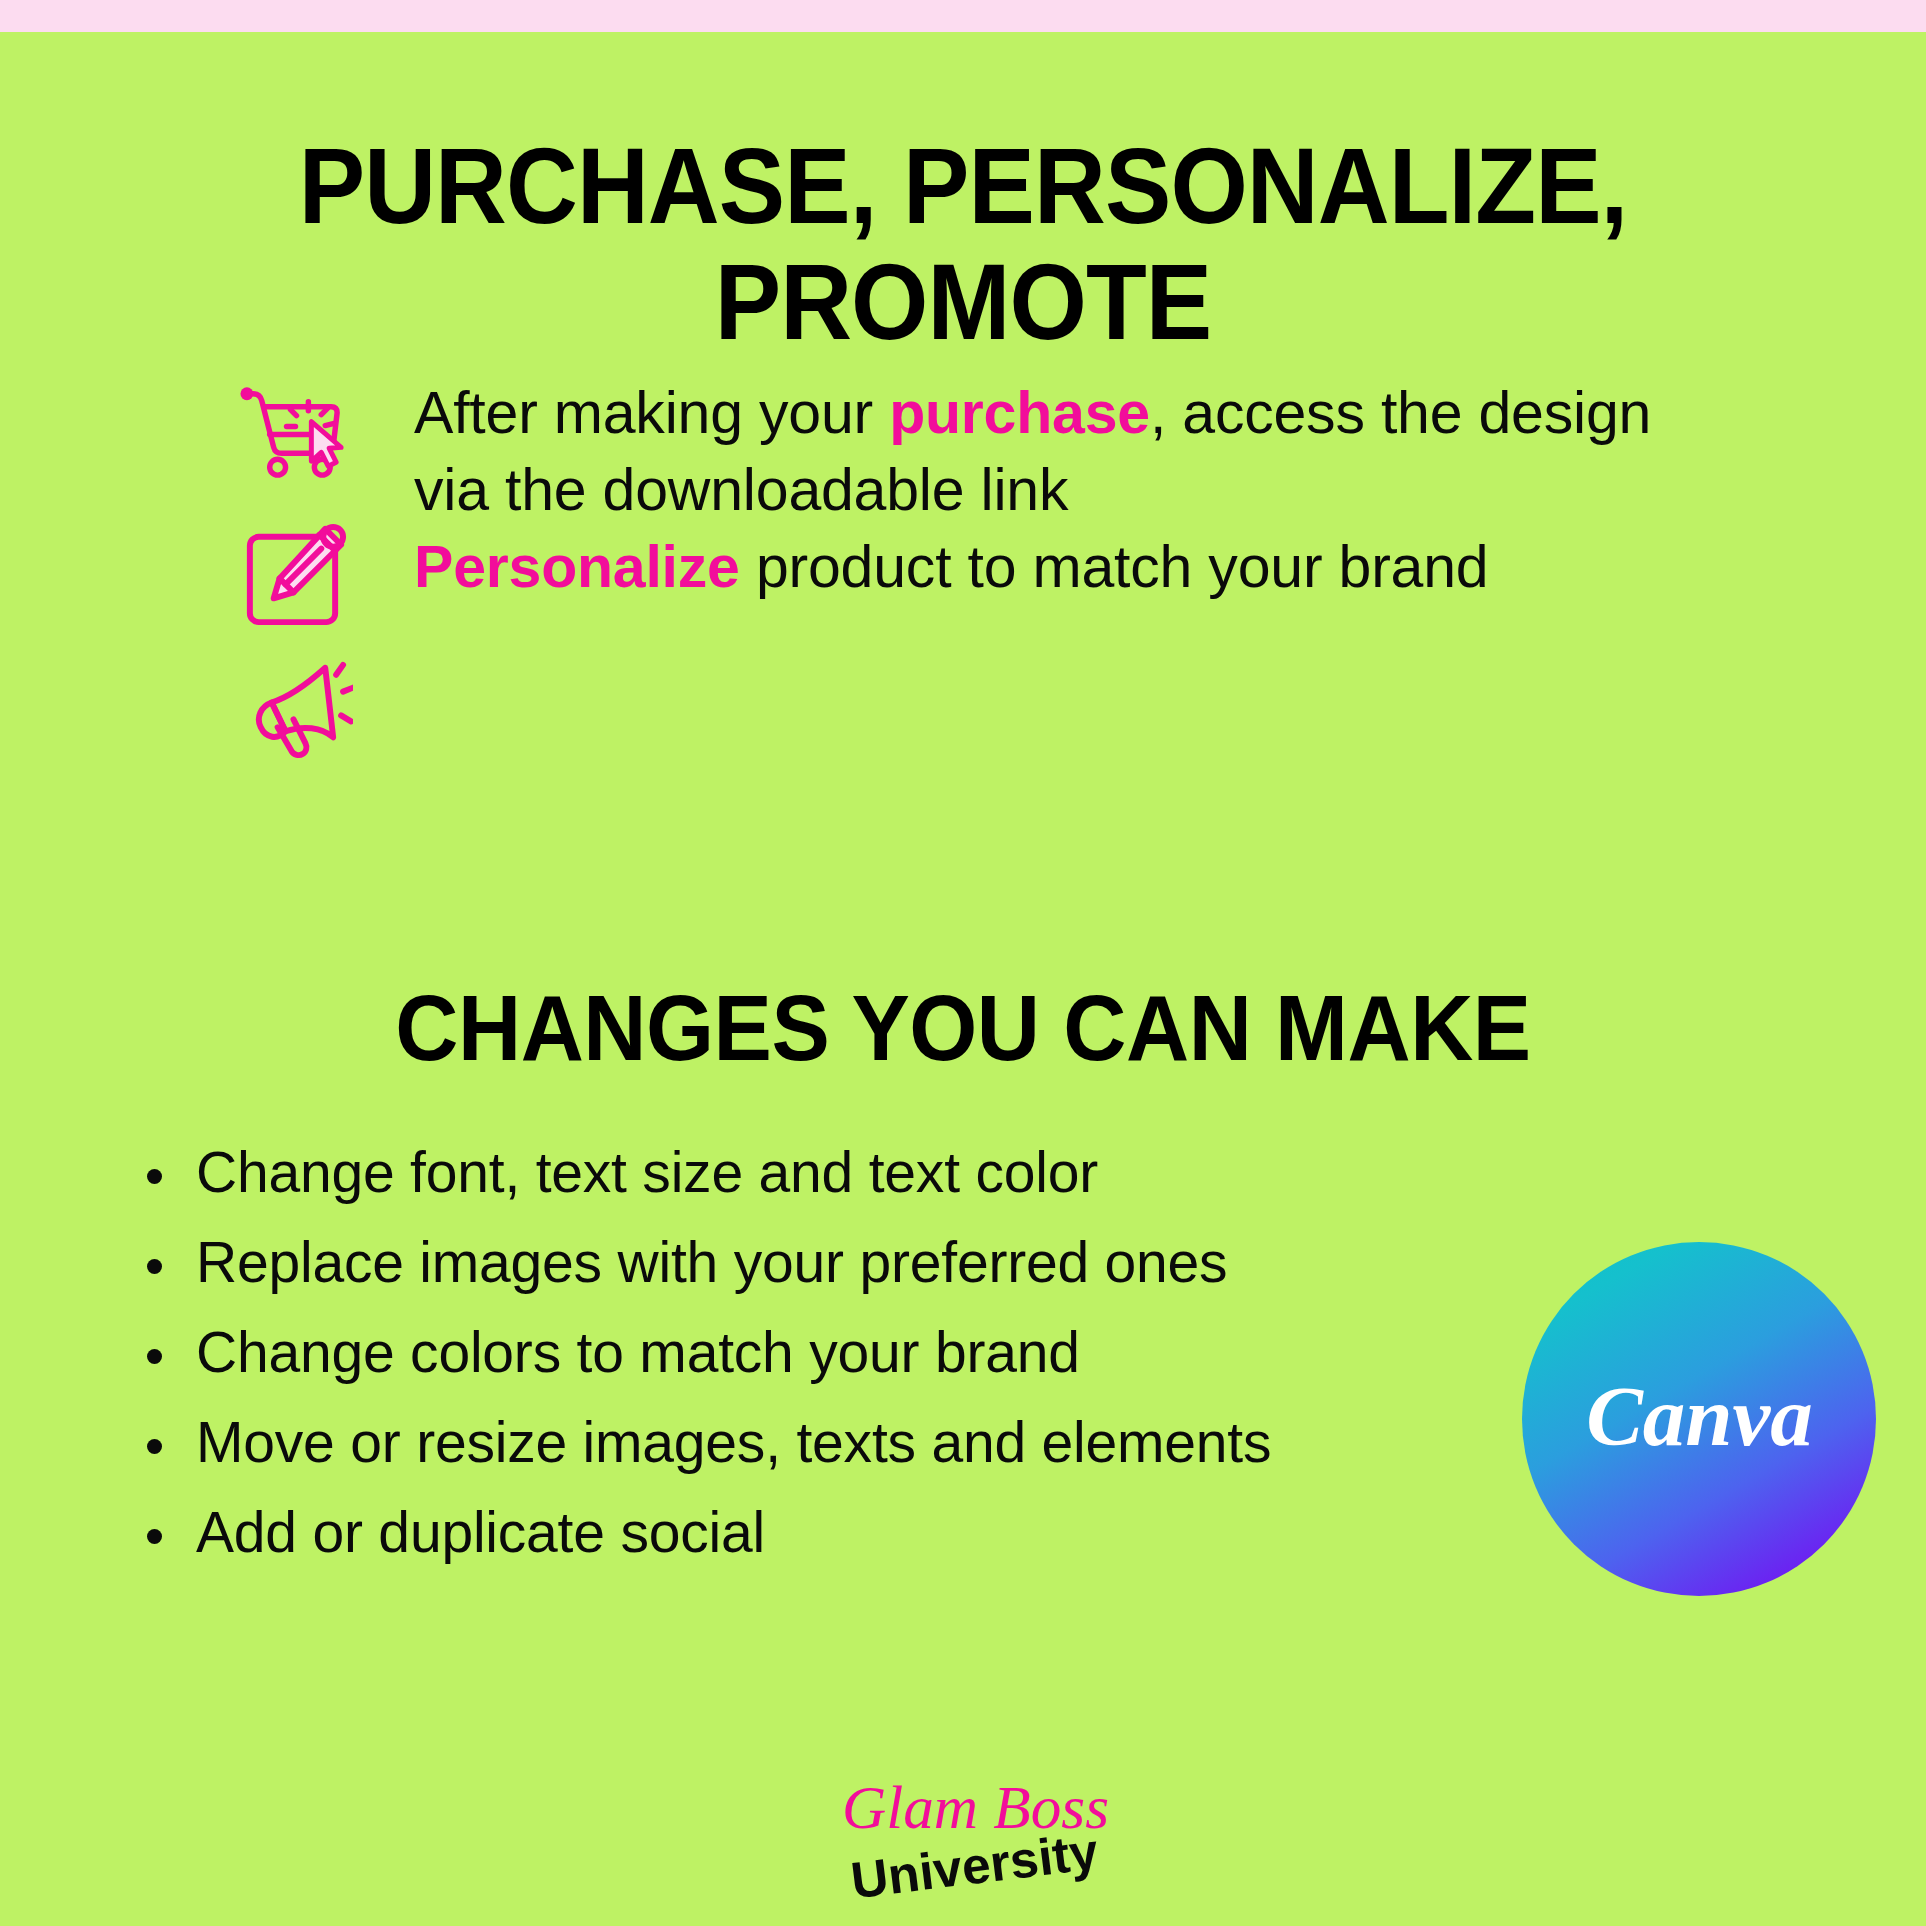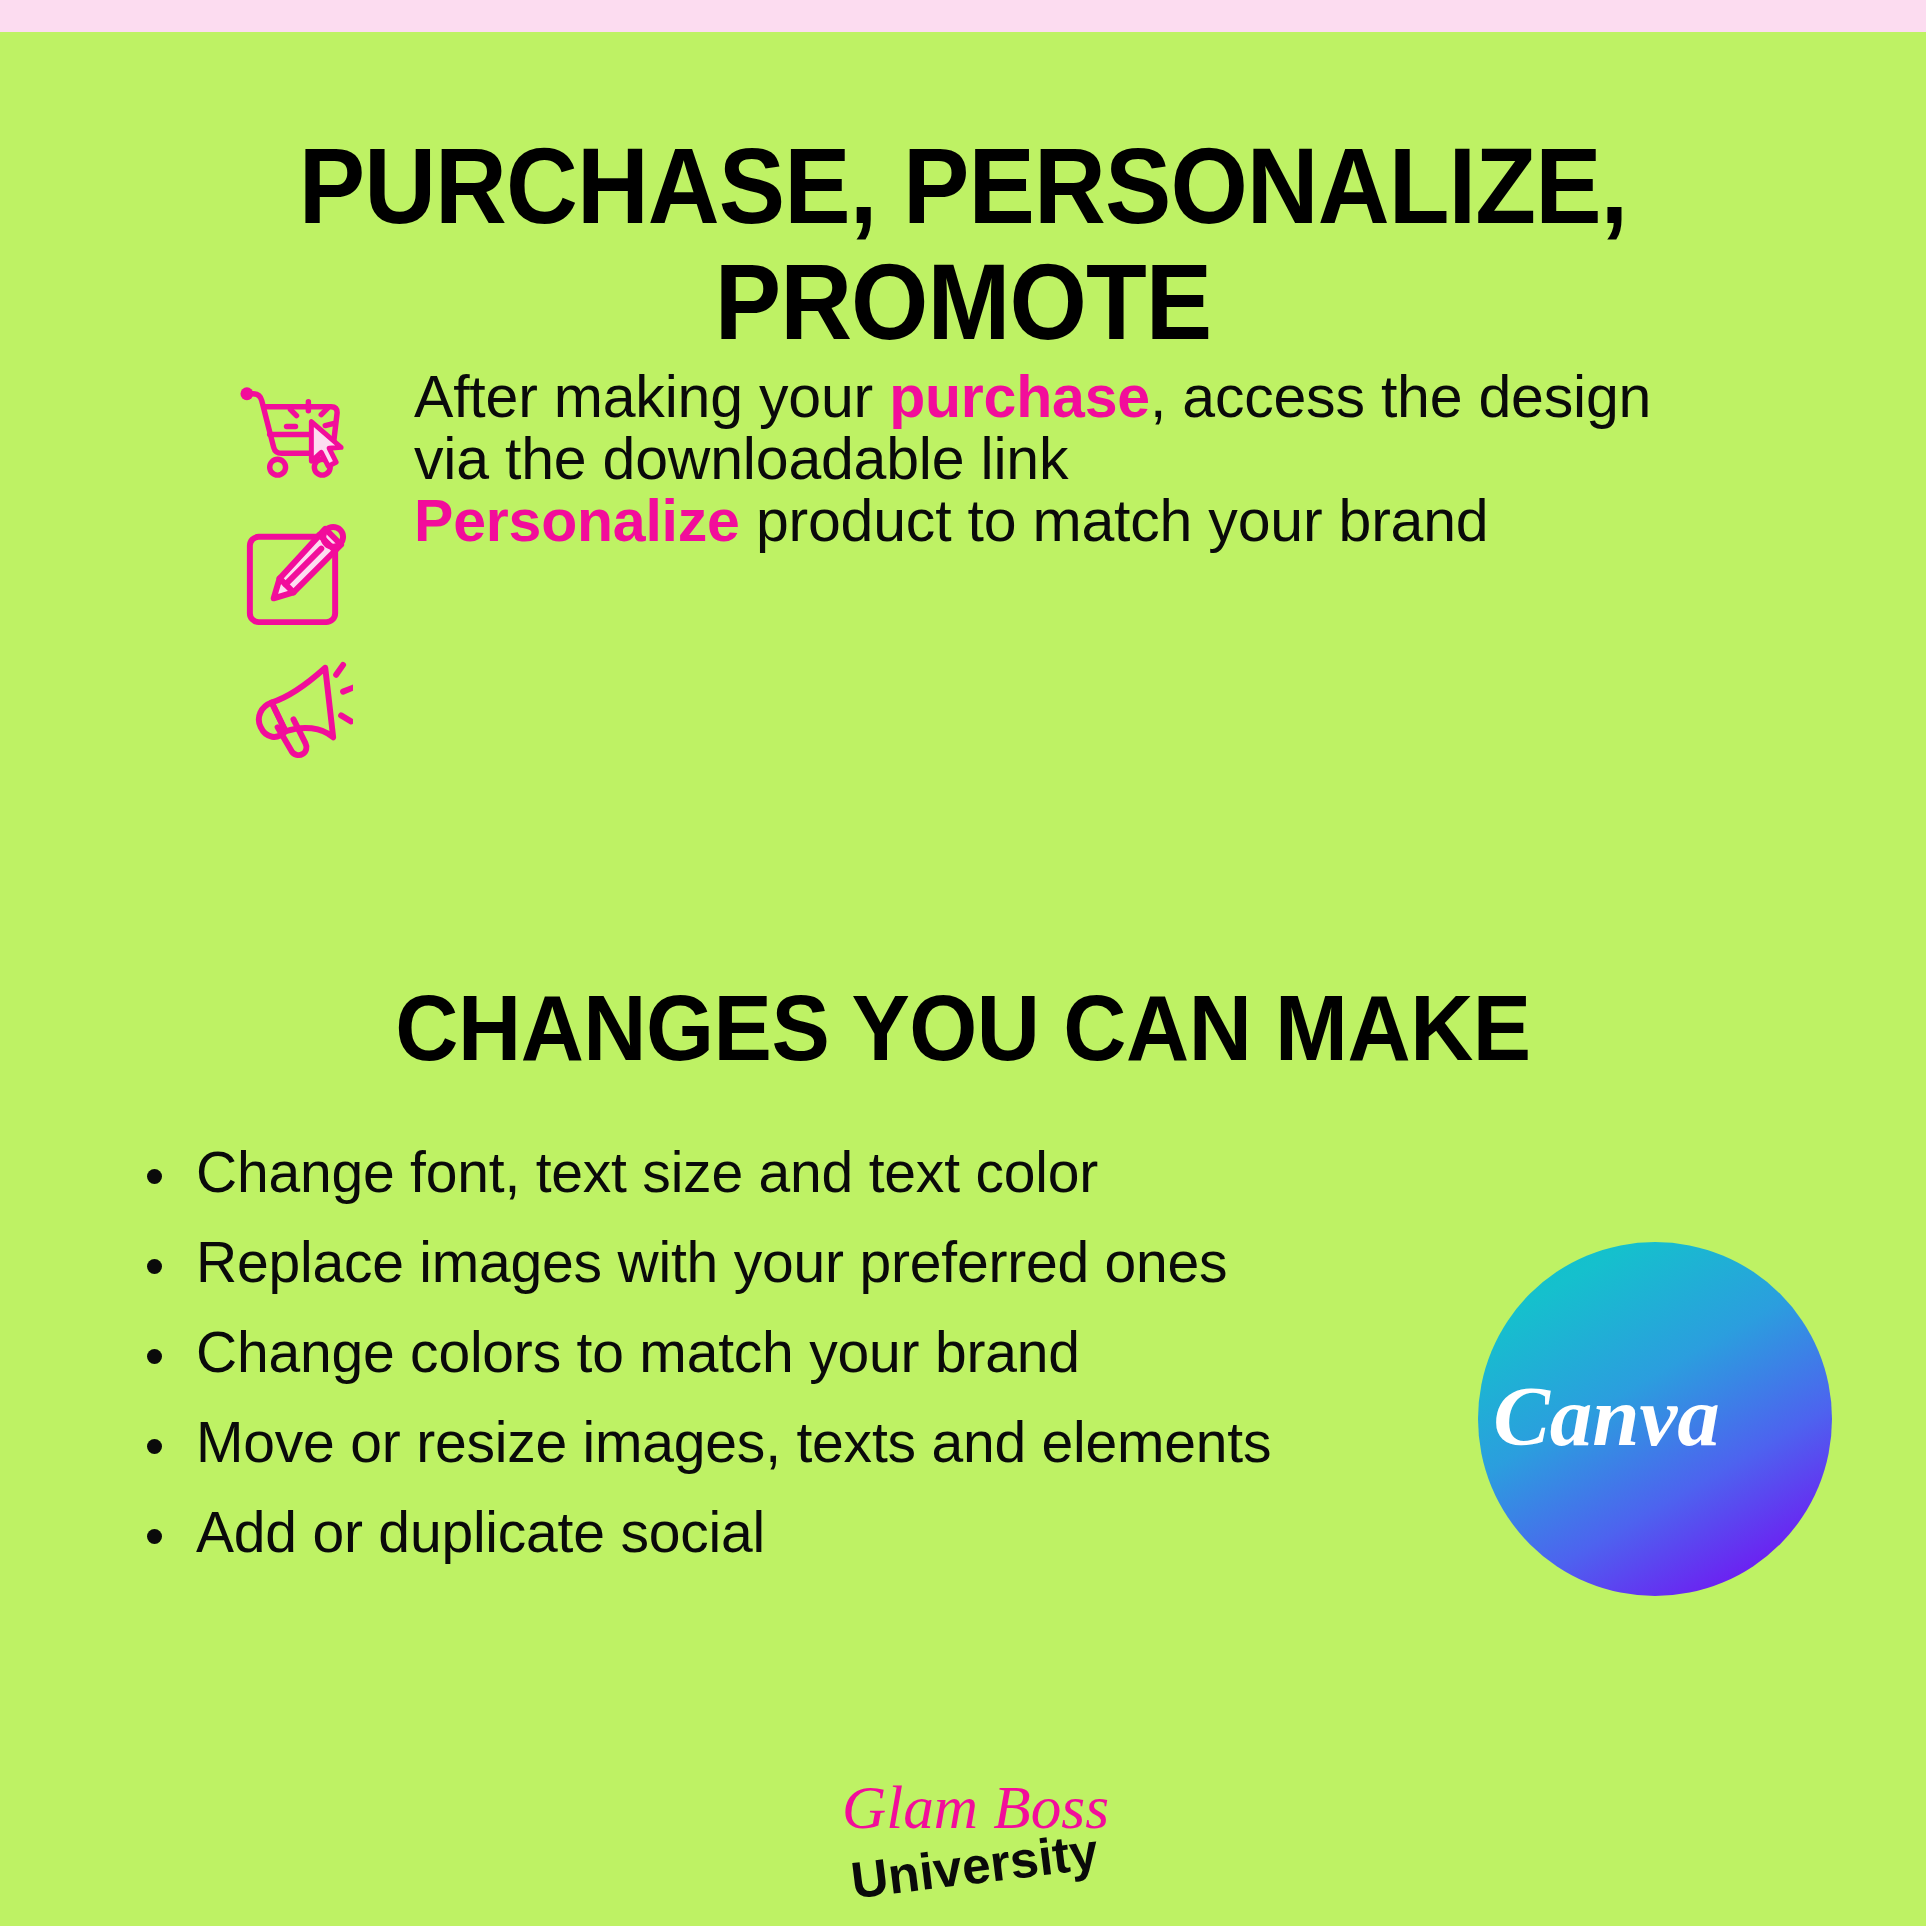--- a/index.html
+++ b/index.html
@@ -59,24 +59,24 @@
     height: 119px;
   }
   .step-icon.cart { top: 10px; }
   .step-icon.pencil { top: 156px; }
   .step-icon.megaphone { top: 287px; }
   .step-icon svg { display: block; width: 100%; height: 100%; }
 
   .steps-text {
     position: absolute;
     left: 190px;
-    top: 7px;
+    top: 16px;
     width: 1277px;
     font-size: 59px;
-    line-height: 62px;
+    line-height: 77px;
     color: #0a0a0a;
     letter-spacing: -0.2px;
   }
   .steps-text .hl {
     color: #f20d9b;
     font-weight: bold;
   }
   .steps-text p { margin: 0; }
 
   
@@ -122,28 +122,29 @@
     top: 33px;
     width: 15px;
     height: 15px;
     border-radius: 50%;
     background: #0a0a0a;
   }
 
   
   .canva-badge {
     position: absolute;
-    left: 1478px;
+    left: 1522px;
     top: 1210px;
     width: 354px;
     height: 354px;
     border-radius: 50%;
     background: linear-gradient(150deg, #0fc3c9 0%, #15c0cd 16%, #2b9ede 42%, #4d63ef 66%, #7312f2 92%, #7d0ef5 100%);
     display: flex;
     align-items: center;
+    justify-content: center;
   }
   .canva-badge svg { width: 257px; height: 129px; display: block; }
 
   
   .gbu-logo {
     position: absolute;
     left: 812px;
     top: 1725px;
     width: 327px;
     height: 158px;

